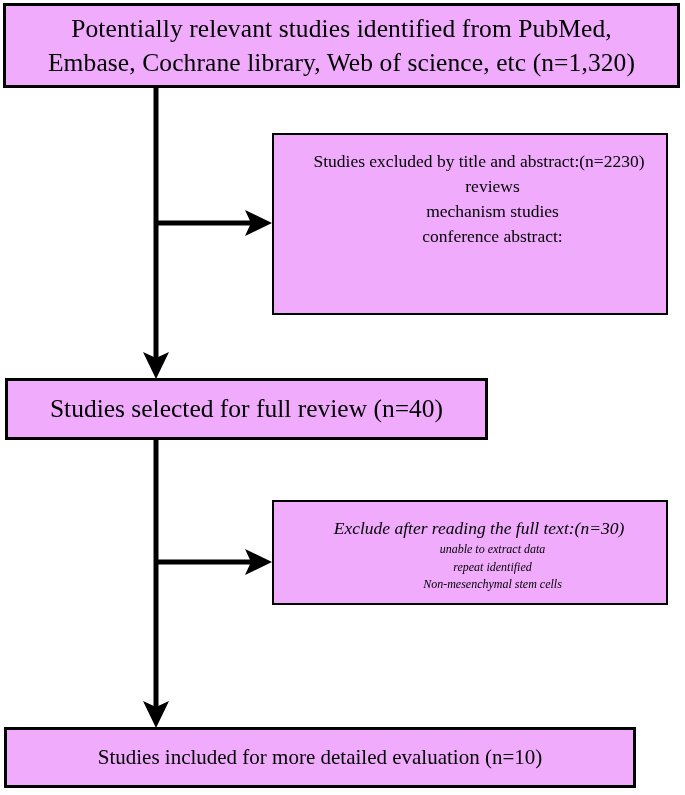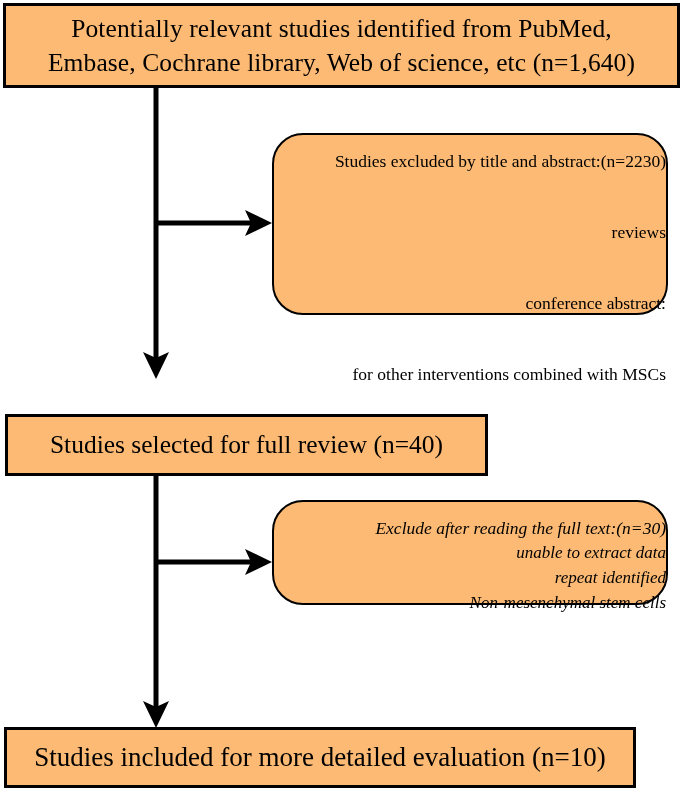--- a/index.html
+++ b/index.html
@@ -15,33 +15,32 @@
   #flowchart {
     position: relative;
     width: 685px;
     height: 795px;
     background: #ffffff;
     overflow: hidden;
   }
   .box {
     position: absolute;
     box-sizing: border-box;
-    background: #fdba74;
+    background: #f0abfc;
     border: 2px solid #000000;
   }
   .box-centered {
     display: flex;
     align-items: center;
     justify-content: center;
     text-align: center;
   }
   .box-left {
     display: block;
-    text-align: right;
-    border-radius: 31px;
+    text-align: center;
   }
 
   
   #box-identified {
     left: 3px;
     top: 3px;
     width: 677px;
     height: 85px;
     border-width: 3px;
   }
@@ -63,31 +62,29 @@
   #box-excluded-title-abstract .list-head {
     font-size: 17.5px;
     line-height: 1.42;
     white-space: nowrap;
   }
   #box-excluded-title-abstract .list-item {
     font-size: 17.5px;
     line-height: 1.42;
     padding-left: 27px;
     white-space: nowrap;
-    margin-top: 46px;
   }
 
   
   #box-selected {
     left: 5px;
     top: 378px;
     width: 483px;
     height: 62px;
     border-width: 3px;
-    margin-top: 36px;
   }
   #box-selected .box-text {
     font-size: 25.5px;
     line-height: 1.2;
     padding: 0 16px;
     white-space: nowrap;
   }
 
   
   #box-excluded-full-text {
@@ -97,36 +94,36 @@
     height: 105px;
     padding: 14px 0 0 18px;
     font-style: italic;
   }
   #box-excluded-full-text .list-head {
     font-size: 17.5px;
     line-height: 1.45;
     white-space: nowrap;
   }
   #box-excluded-full-text .list-item {
-    font-size: 17px;
+    font-size: 12px;
     line-height: 1.45;
     padding-left: 27px;
     white-space: nowrap;
   }
 
   
   #box-included {
     left: 4px;
     top: 727px;
     width: 632px;
     height: 61px;
     border-width: 3px;
   }
   #box-included .box-text {
-    font-size: 27px;
+    font-size: 21px;
     line-height: 1.2;
     padding: 0 16px;
     white-space: nowrap;
   }
 
   
   #connectors {
     position: absolute;
     left: 0;
     top: 0;
@@ -159,29 +156,29 @@
 
     <g>
       <line x1="156" y1="562" x2="252" y2="562" stroke="#000000" stroke-width="5"></line>
       <polygon points="272,562 245,549 251,562 245,575" fill="#000000"></polygon>
     </g>
   </svg>
 
   <div class="box box-centered" id="box-identified">
     <div class="box-text">
       <span>Potentially relevant studies identified from PubMed,</span><br>
-      <span>Embase, Cochrane library, Web of science, etc (n=1,640)</span>
+      <span>Embase, Cochrane library, Web of science, etc (n=1,320)</span>
     </div>
   </div>
 
   <div class="box box-left" id="box-excluded-title-abstract">
     <div class="list-head">Studies excluded by title and abstract:(n=2230)</div>
     <div class="list-item">reviews</div>
+    <div class="list-item">mechanism studies</div>
     <div class="list-item">conference abstract:</div>
-    <div class="list-item">for other interventions combined with MSCs</div>
   </div>
 
   <div class="box box-centered" id="box-selected">
     <div class="box-text">Studies selected for full review (n=40)</div>
   </div>
 
   <div class="box box-left" id="box-excluded-full-text">
     <div class="list-head">Exclude after reading the full text:(n=30)</div>
     <div class="list-item">unable to extract data</div>
     <div class="list-item">repeat identified</div>

